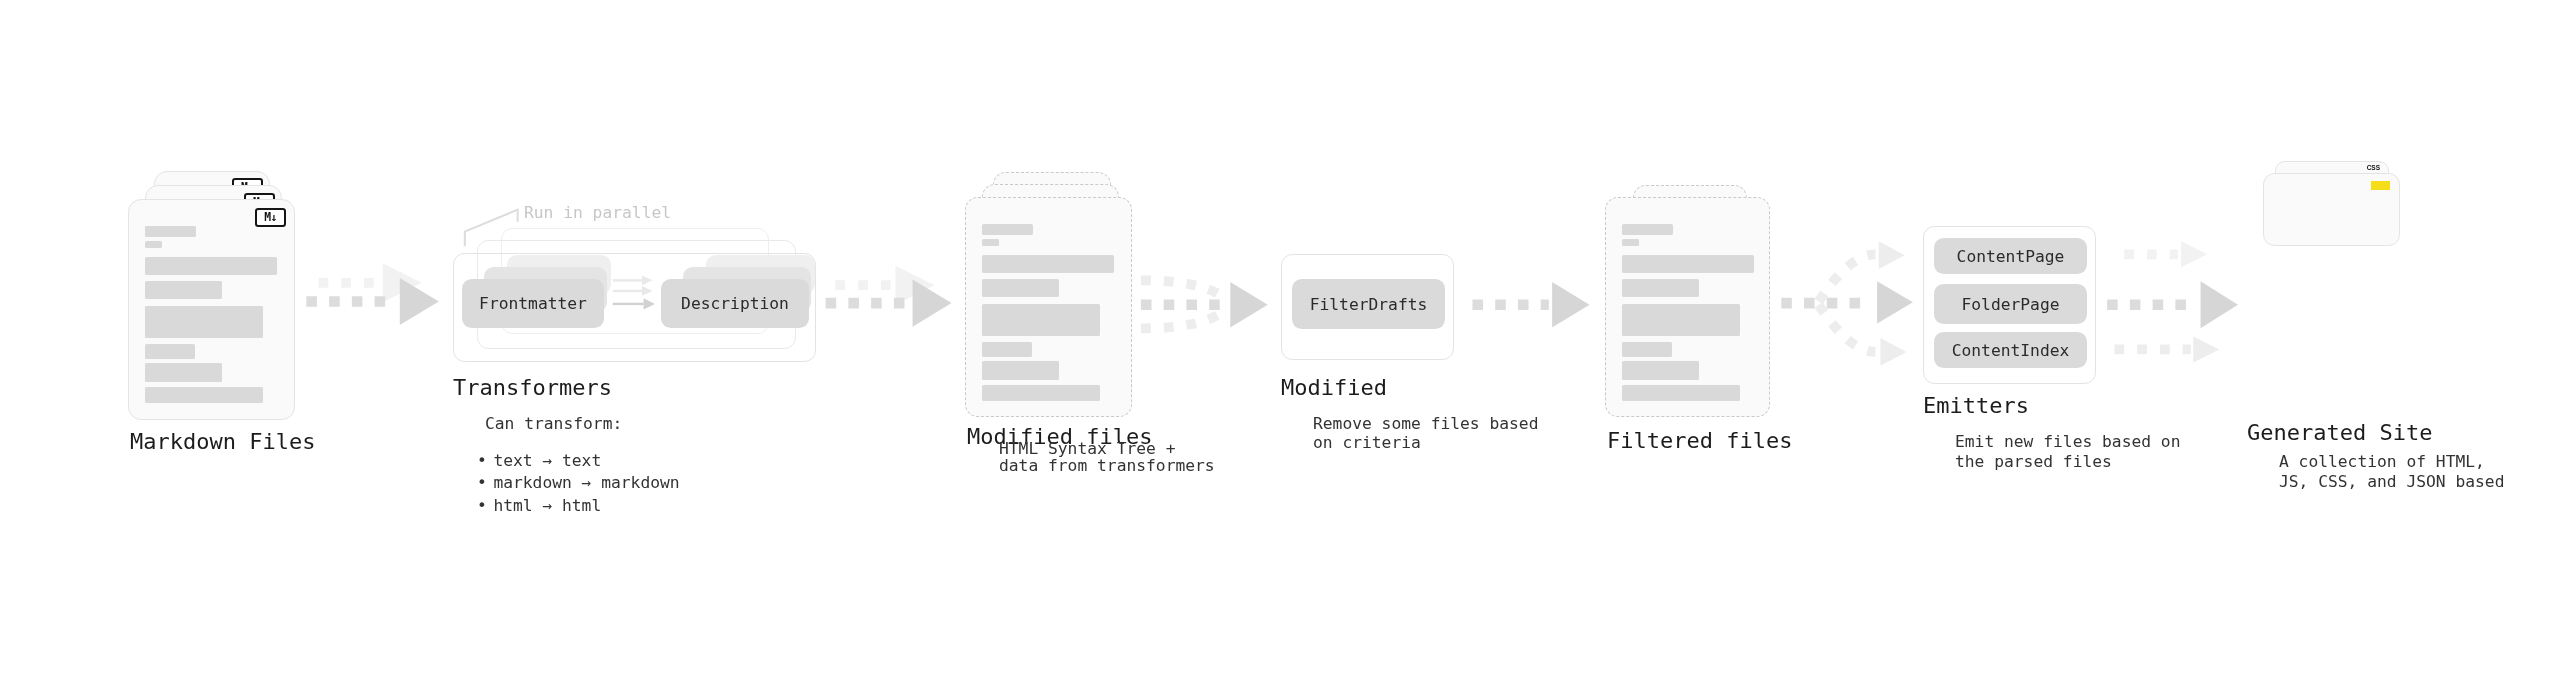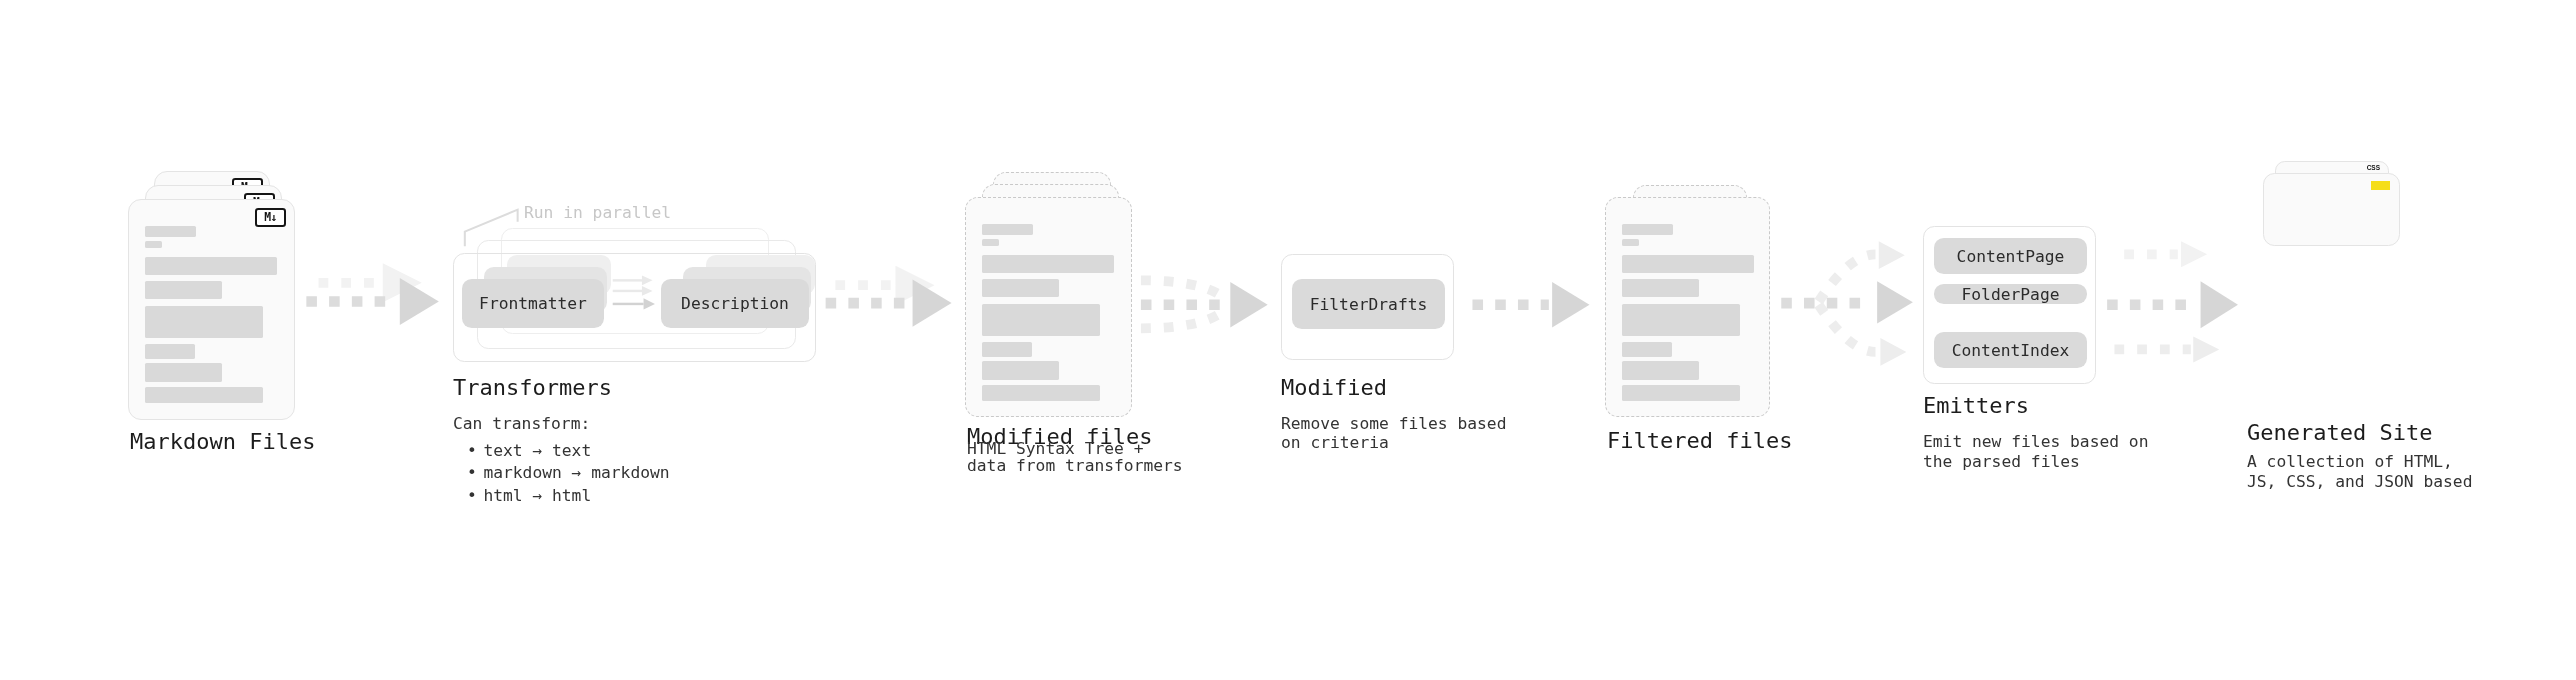--- a/index.html
+++ b/index.html
@@ -38,23 +38,23 @@
   
   .comp-box{position:absolute; border:1.6px solid var(--box-border); border-radius:11.4px; background:transparent; box-sizing:border-box;}
   .comp-box.l2{border-color:var(--box-border2);}
   .comp-box.l3{border-color:var(--box-border3);}
   .chip{position:absolute; background:var(--button-bg); border-radius:9.8px; box-sizing:border-box;
     display:flex; align-items:center; justify-content:center; font-size:16.3px; color:#2b2b2b;}
   .chip.g1{background:var(--button-ghost1);}
   .chip.g2{background:var(--button-ghost2);}
   
   .heading{position:absolute; font-size:22px; color:var(--heading); white-space:nowrap;}
-  .subtitle{position:absolute; font-size:16.3px; line-height:22px; color:var(--subtitle); white-space:pre-line;}
+  .subtitle{position:absolute; font-size:16.3px; line-height:22px; color:var(--subtitle); white-space:pre-line;margin-left:32px;}
   .annotation{position:absolute; font-size:16.3px; color:var(--faded); white-space:nowrap;}
-  ul.bullets{position:absolute; margin:6px; padding:0; list-style:none; font-size:16.3px; line-height:22.3px; color:var(--subtitle);}
+  ul.bullets{position:absolute; margin:16px; padding:0; list-style:none; font-size:16.3px; line-height:22.3px; color:var(--subtitle);}
   ul.bullets li{position:relative; padding-left:24.4px; white-space:nowrap;}
   ul.bullets li::before{content:"•"; position:absolute; left:8.1px;}
   .sh{fill:none; stroke-linecap:butt;}
   .sh-main{stroke:var(--arrow-dash); stroke-width:13; stroke-dasharray:13 15;}
   .sh-light{stroke:var(--arrow-light); stroke-width:12; stroke-dasharray:12 16;}
   .sh-ghost{stroke:var(--arrow-ghost); stroke-width:12; stroke-dasharray:12 16;}
   .hd-main{fill:var(--arrow-head);}
   .hd-light{fill:var(--arrow-light);}
   .hd-ghost{fill:var(--arrow-ghost);}
   .mini-sh-light{stroke:var(--mini-light); stroke-width:3; fill:none;}
@@ -188,21 +188,21 @@
         <div class="bar" style="width: 118px; height: 32.5px; margin-bottom: 5.7px;"></div>
         <div class="bar" style="width: 50px; height: 14.6px; margin-bottom: 4.1px;"></div>
         <div class="bar" style="width: 77px; height: 19.5px; margin-bottom: 4.9px;"></div>
         <div class="bar" style="width: 118px; height: 15.4px; margin-bottom: 0px;"></div>
       </div>
   </div>
   <div class="heading" style="left:1607px;top:428px">Filtered files</div>
 
   <div class="comp-box" style="left:1923px;top:226px;width:173px;height:158px"></div>
   <div class="chip" style="left:1934px;top:238px;width:153px;height:36px">ContentPage</div>
-  <div class="chip" style="left:1934px;top:284px;width:153px;height:20px">FolderPage</div>
+  <div class="chip" style="left:1934px;top:284px;width:153px;height:40px">FolderPage</div>
   <div class="chip" style="left:1934px;top:332px;width:153px;height:36px">ContentIndex</div>
   <div class="heading" style="left:1923px;top:393px">Emitters</div>
   <div class="subtitle" style="left:1923px;top:432px;line-height:19.5px">Emit new files based on
 the parsed files</div>
 
   <div class="file-card" style="left:2275px;top:161px;width:114px;height:73px;border-radius:9.8px">
     <div class="css-badge">
       <div class="css-word">CSS</div>
       <div class="css-bar"></div>
     </div>

